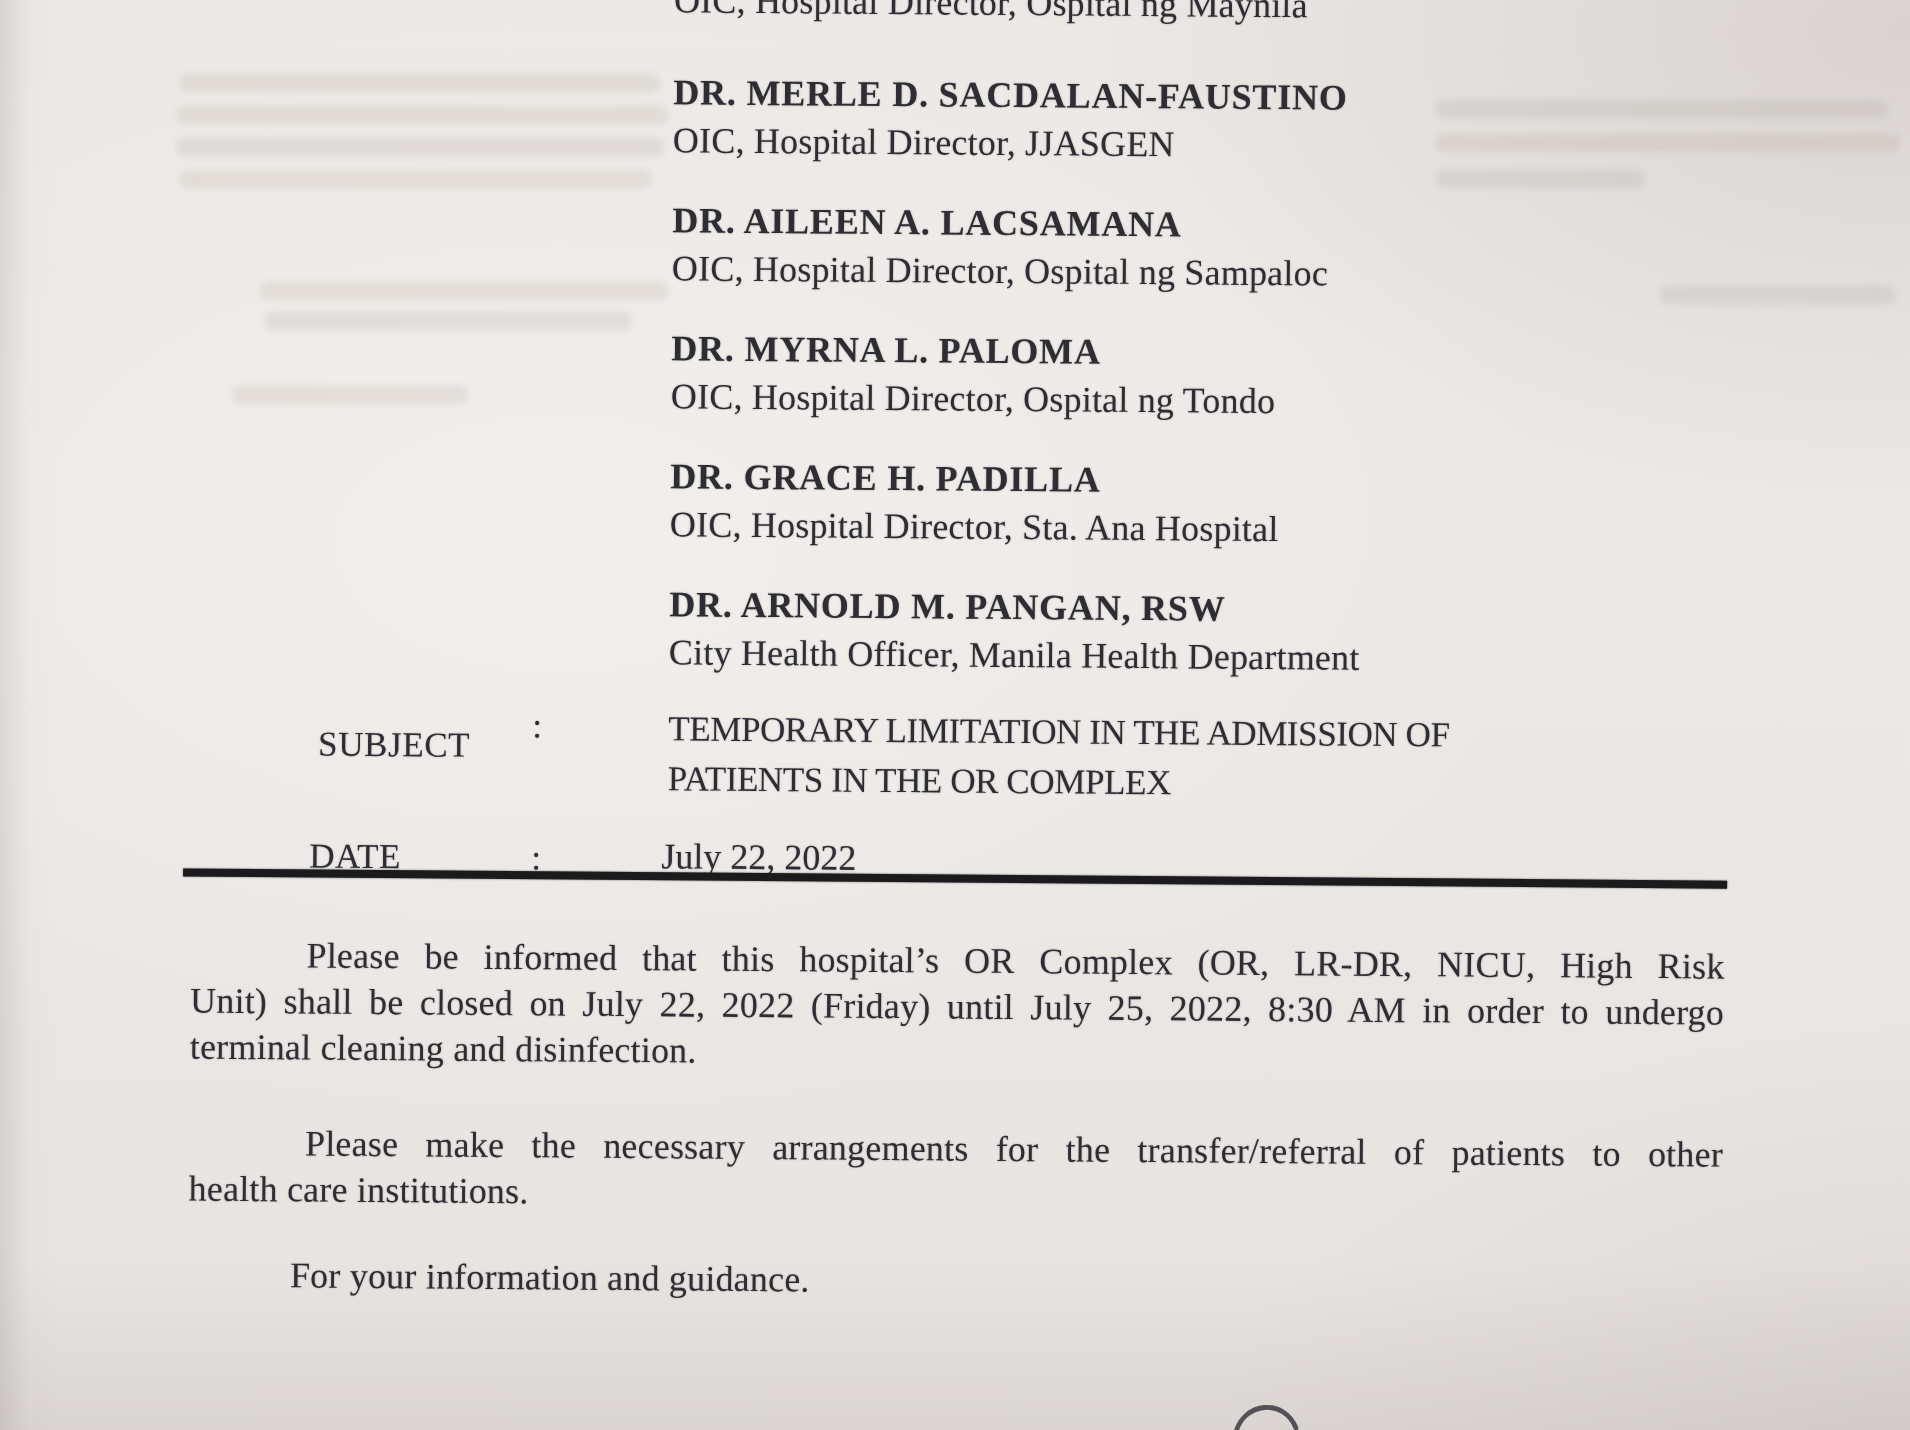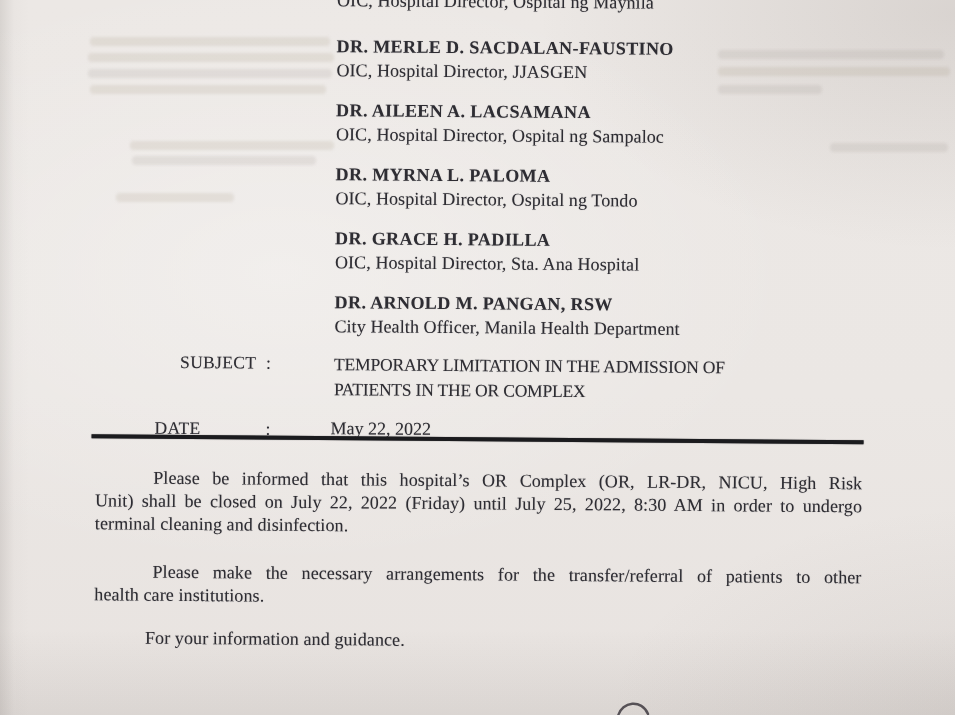--- a/index.html
+++ b/index.html
@@ -140,30 +140,30 @@
       <div class="entry">
         <div class="name">DR. GRACE H. PADILLA</div>
         <div class="role">OIC, Hospital Director, Sta. Ana Hospital</div>
       </div>
       <div class="entry">
         <div class="name">DR. ARNOLD M. PANGAN, RSW</div>
         <div class="role">City Health Officer, Manila Health Department</div>
       </div>
     </div>
 
-    <div class="meta-label" style="left:162px; top:351px;margin-left:21px;">SUBJECT</div>
+    <div class="meta-label" style="left:162px; top:361px;">SUBJECT</div>
     <div class="meta-colon" style="left:269px; top:351px;">:</div>
     <div class="subject-value">
       <div>TEMPORARY LIMITATION IN THE ADMISSION OF</div>
       <div>PATIENTS IN THE OR COMPLEX</div>
     </div>
 
     <div class="meta-label" style="left:158px; top:417px;text-align:center;">DATE</div>
     <div class="meta-colon" style="left:269px; top:417px;">:</div>
-    <div class="date-value">May 22, 2022</div>
+    <div class="date-value">July 22, 2022</div>
 
     <div class="rule"></div>
 
     <div class="para" id="p1">
       <div class="jline indent">Please be informed that this hospital’s OR Complex (OR, LR-DR, NICU, High Risk</div>
       <div class="jline">Unit) shall be closed on July 22, 2022 (Friday) until July 25, 2022, 8:30 AM in order to undergo</div>
       <div>terminal cleaning and disinfection.</div>
     </div>
 
     <div class="para" id="p2">

